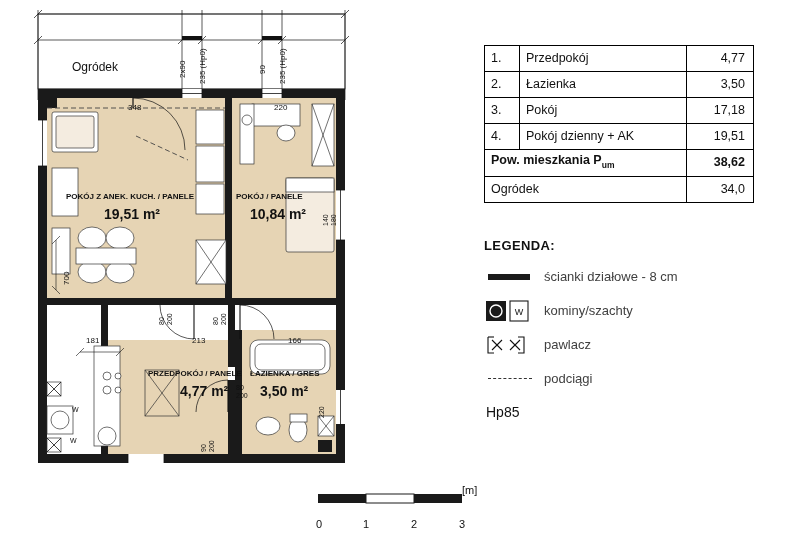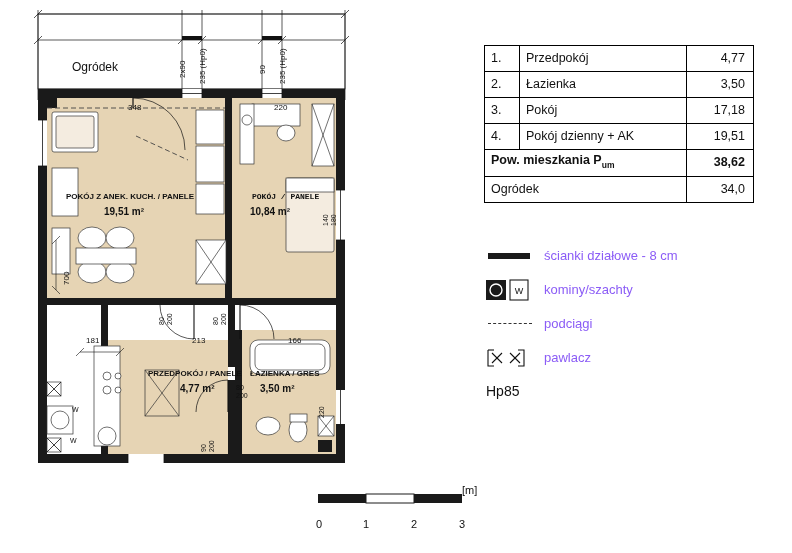--- a/index.html
+++ b/index.html
@@ -34,21 +34,21 @@
     position: absolute;
     font-size: 8.5px;
     font-weight: bold;
     color: #111;
     white-space: nowrap;
     letter-spacing: 0px;
   }
   .plan-label.small { font-weight: bold; font-size: 8px; }
   .plan-area {
     position: absolute;
-    font-size: 10px;
+    font-size: 14px;
     font-weight: bold;
     white-space: nowrap;
   }
   .dim-txt {
     position: absolute;
     font-size: 8px;
     color: #111;
     white-space: nowrap;
   }
   .dim-txt.vert {
@@ -118,21 +118,21 @@
     display: flex;
     align-items: center;
     height: 34px;
   }
   .legend-sym {
     width: 60px;
     height: 24px;
     position: relative;
     flex: 0 0 60px;
   }
-  .legend-txt { font-size: 13px; color: #8b5cf6; }
+  .legend-txt { font-size: 13px; color: #404040; }
   .sym-wall {
     position: absolute;
     left: 4px; top: 10px;
     width: 42px; height: 6px;
     background: #1a1a1a;
   }
   .sym-dashed {
     position: absolute;
     left: 4px; top: 12px;
     width: 44px; height: 0;
@@ -416,21 +416,21 @@
     <div class="dim-txt vert" style="left:158px; top:325px; font-size:7px; line-height:8px;">80<br>200</div>
     <div class="dim-txt vert" style="left:212px; top:325px; font-size:7px; line-height:8px;">80<br>200</div>
     <div class="dim-txt" style="left:236px; top:384px; font-size:7px; line-height:8px;">80<br>200</div>
     <div class="dim-txt vert" style="left:200px; top:452px; font-size:7px; line-height:8px;">90<br>200</div>
     <div class="dim-txt vert" style="left:322px; top:226px; font-size:7px; line-height:8px;">140<br>180</div>
     <div class="dim-txt vert" style="left:318px; top:418px; font-size:7px;">220</div>
 
     <div class="plan-label small" style="left:66px; top:192px;">POKÓJ Z ANEK. KUCH. / PANELE</div>
     <div class="plan-area" style="left:104px; top:206px;">19,51 m²</div>
 
-    <div class="plan-label small" style="left:252px; top:192px;font-family:Liberation Mono, monospace;">POKÓJ / PANELE</div>
+    <div class="plan-label small" style="left:236px; top:192px;">POKÓJ / PANELE</div>
     <div class="plan-area" style="left:250px; top:206px;">10,84 m²</div>
 
     <div class="plan-label small" style="left:148px; top:369px;">PRZEDPOKÓJ / PANELE</div>
     <div class="plan-area" style="left:180px; top:383px;">4,77 m²</div>
 
     <div class="plan-label small" style="left:250px; top:369px;">ŁAZIENKA / GRES</div>
     <div class="plan-area" style="left:260px; top:383px;">3,50 m²</div>
 
     <div class="dim-txt" style="left:72px; top:406px; font-size:7px;">W</div>
     <div class="dim-txt" style="left:70px; top:437px; font-size:7px;">W</div>
@@ -464,65 +464,66 @@
         <td class="val">38,62</td>
       </tr>
       <tr>
         <td class="name-wide" colspan="2">Ogródek</td>
         <td class="val">34,0</td>
       </tr>
     </tbody>
   </table>
 
   <div id="legend">
+    <div id="legend-title">LEGENDA:</div>
 
     <div class="legend-row">
       <div class="legend-sym">
         <div class="sym-wall"></div>
       </div>
       <div class="legend-txt">ścianki działowe - 8 cm</div>
     </div>
 
     <div class="legend-row">
       <div class="legend-sym">
         <svg width="60" height="26" viewBox="0 0 60 26">
           <rect x="2" y="3" width="20" height="20" fill="#1a1a1a"></rect>
           <circle cx="12" cy="13" r="6" fill="none" stroke="#ffffff" stroke-width="1.4"></circle>
           <rect x="26" y="3" width="18" height="20" fill="none" stroke="#1a1a1a" stroke-width="1.1"></rect>
           <text x="35" y="17" font-size="9" text-anchor="middle" font-family="Liberation Sans, sans-serif" fill="#111">W</text>
         </svg>
       </div>
       <div class="legend-txt">kominy/szachty</div>
-    </div>
-
-    <div class="legend-row">
-      <div class="legend-sym">
-        <div class="sym-dashed"></div>
-      </div>
-      <div class="legend-txt">podciągi</div>
     </div>
 
     <div class="legend-row">
       <div class="legend-sym">
         <svg width="60" height="26" viewBox="0 0 60 26">
           <g stroke="#111" stroke-width="1.1" fill="none">
             <path d="M4,5 L4,21 L10,21"></path>
             <path d="M4,5 L10,5"></path>
             <path d="M34,5 L40,5 L40,21 L34,21"></path>
             <line x1="8" y1="8" x2="18" y2="18"></line>
             <line x1="18" y1="8" x2="8" y2="18"></line>
             <line x1="26" y1="8" x2="36" y2="18"></line>
             <line x1="36" y1="8" x2="26" y2="18"></line>
           </g>
         </svg>
       </div>
       <div class="legend-txt">pawlacz</div>
     </div>
 
     <div class="legend-row">
+      <div class="legend-sym">
+        <div class="sym-dashed"></div>
+      </div>
+      <div class="legend-txt">podciągi</div>
+    </div>
+
+    <div class="legend-row">
       <div class="hp85">Hp85</div>
     </div>
   </div>
 
   <div id="scalebar">
     <svg width="160" height="30" viewBox="0 0 160 30">
       <rect x="0" y="8" width="48" height="9" fill="#1a1a1a"></rect>
       <rect x="48" y="8" width="48" height="9" fill="#ffffff" stroke="#1a1a1a" stroke-width="1"></rect>
       <rect x="96" y="8" width="48" height="9" fill="#1a1a1a"></rect>
     </svg>

